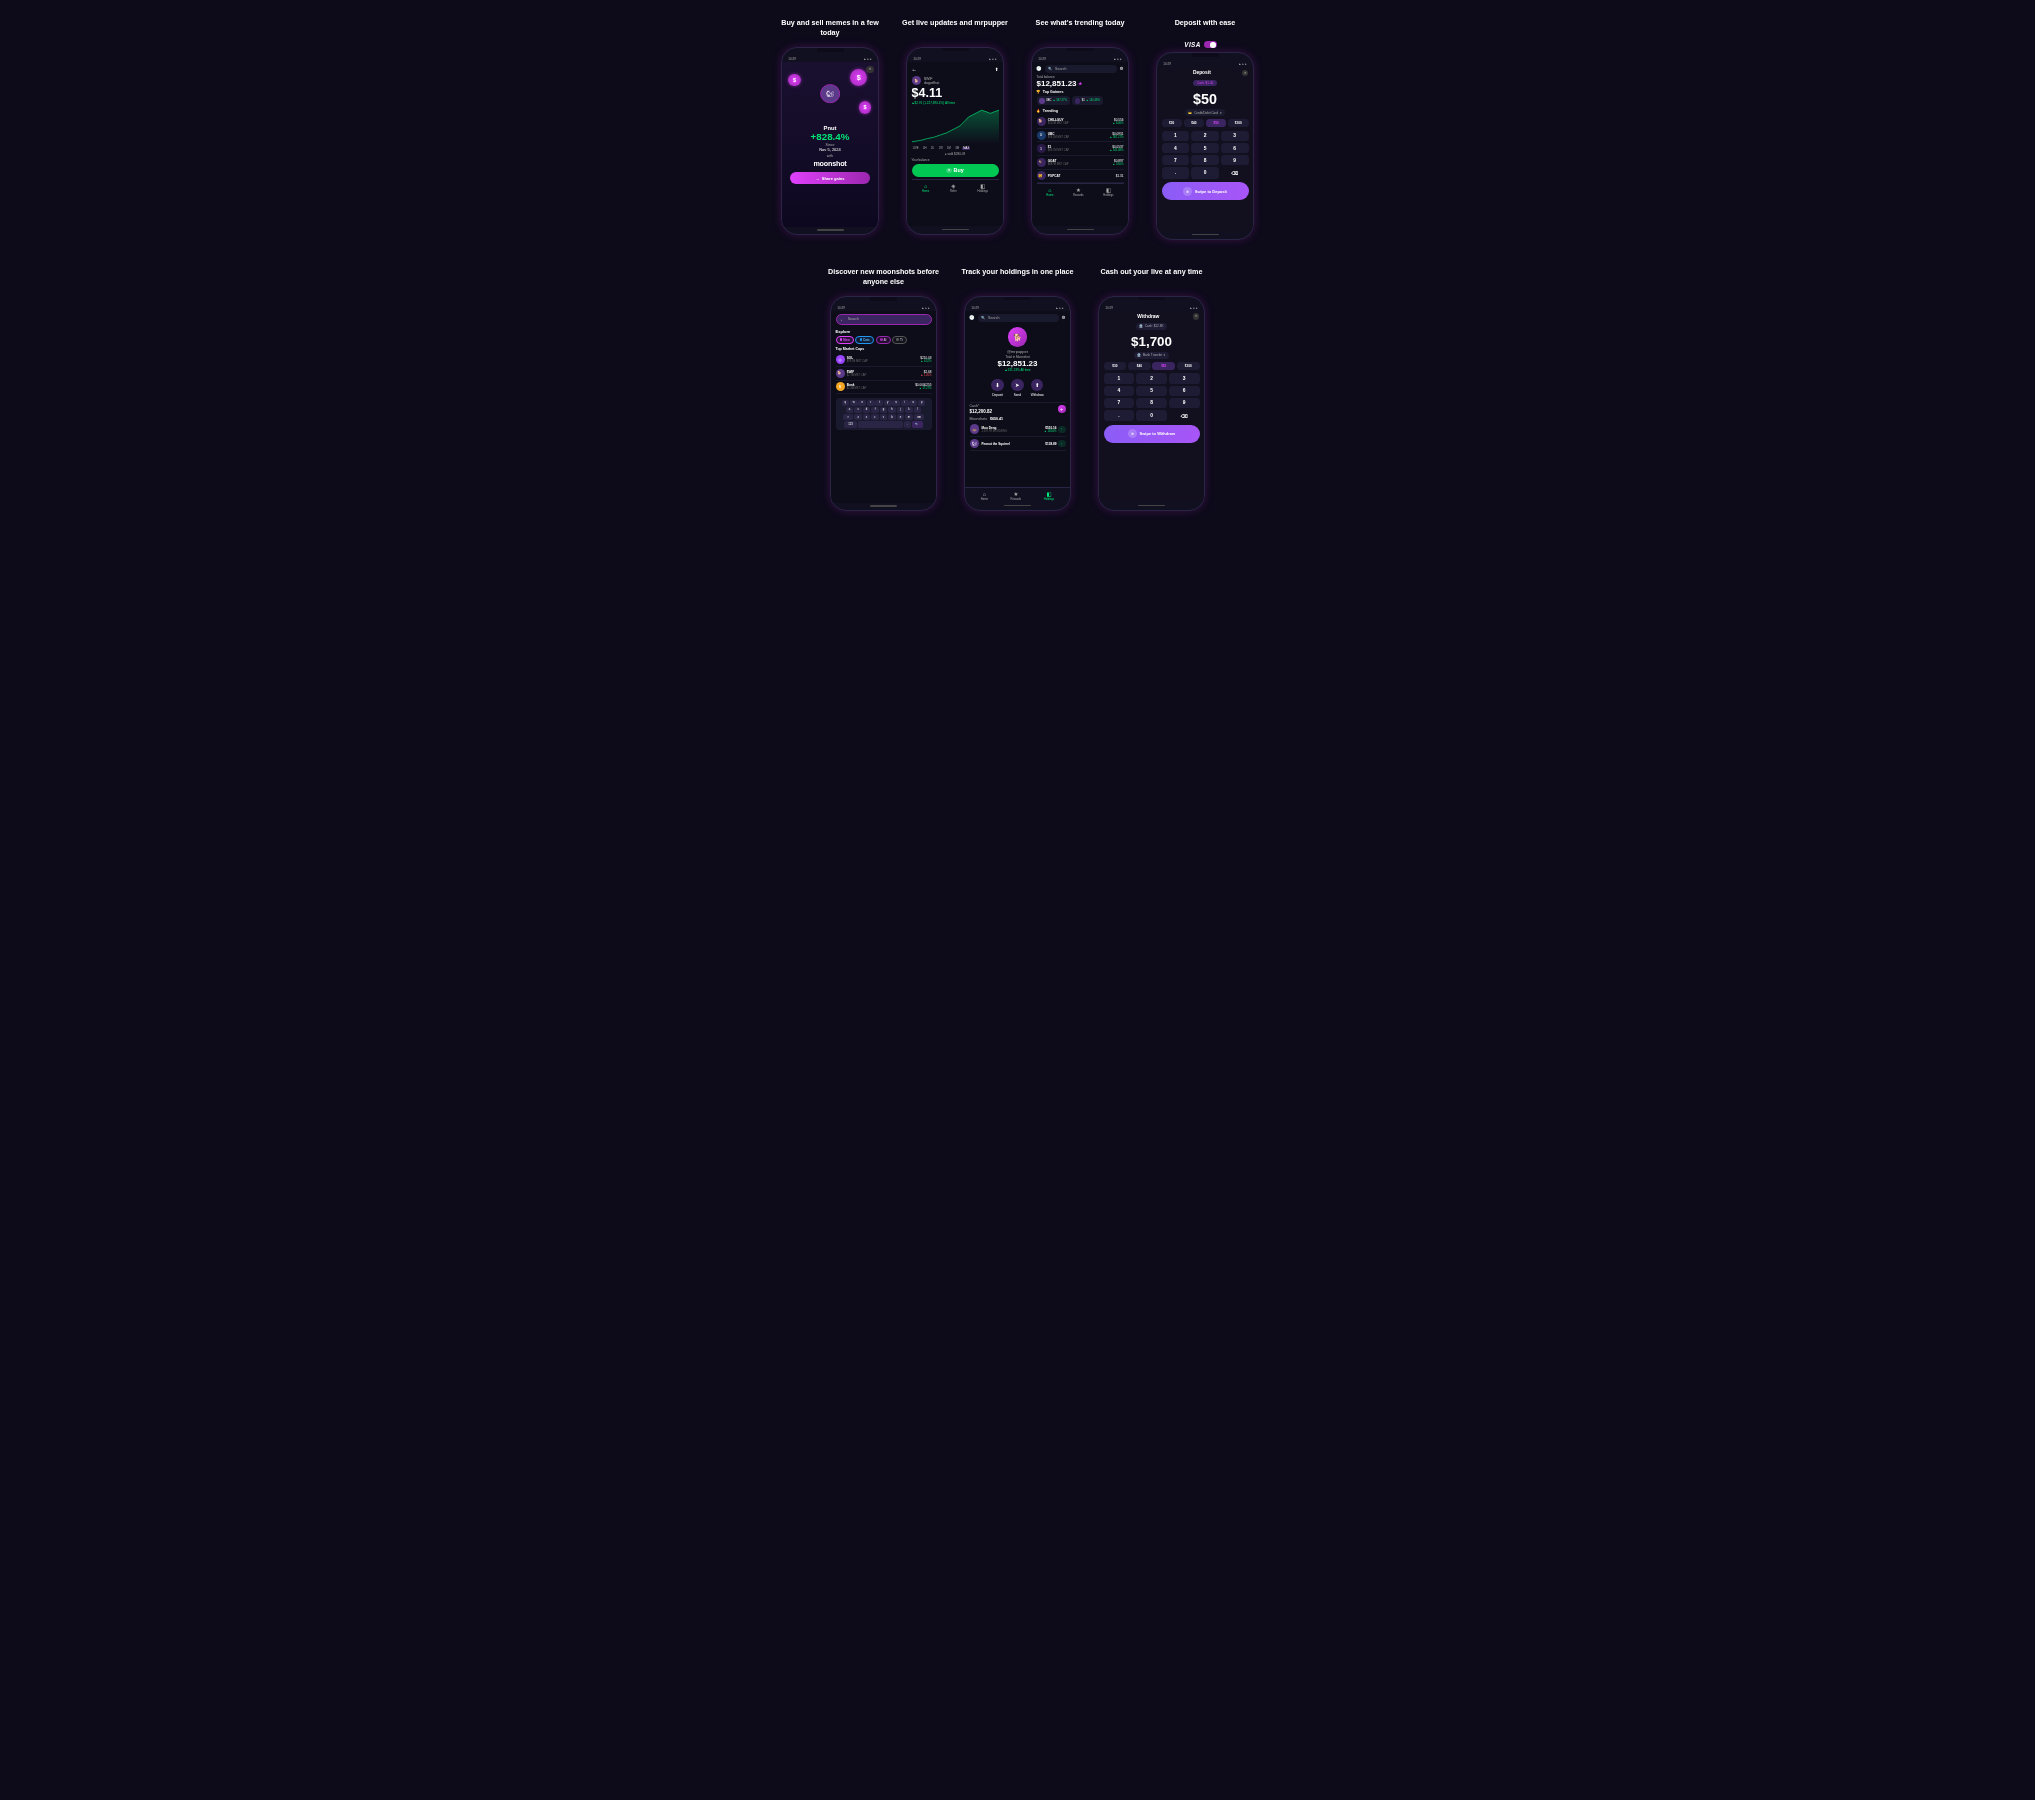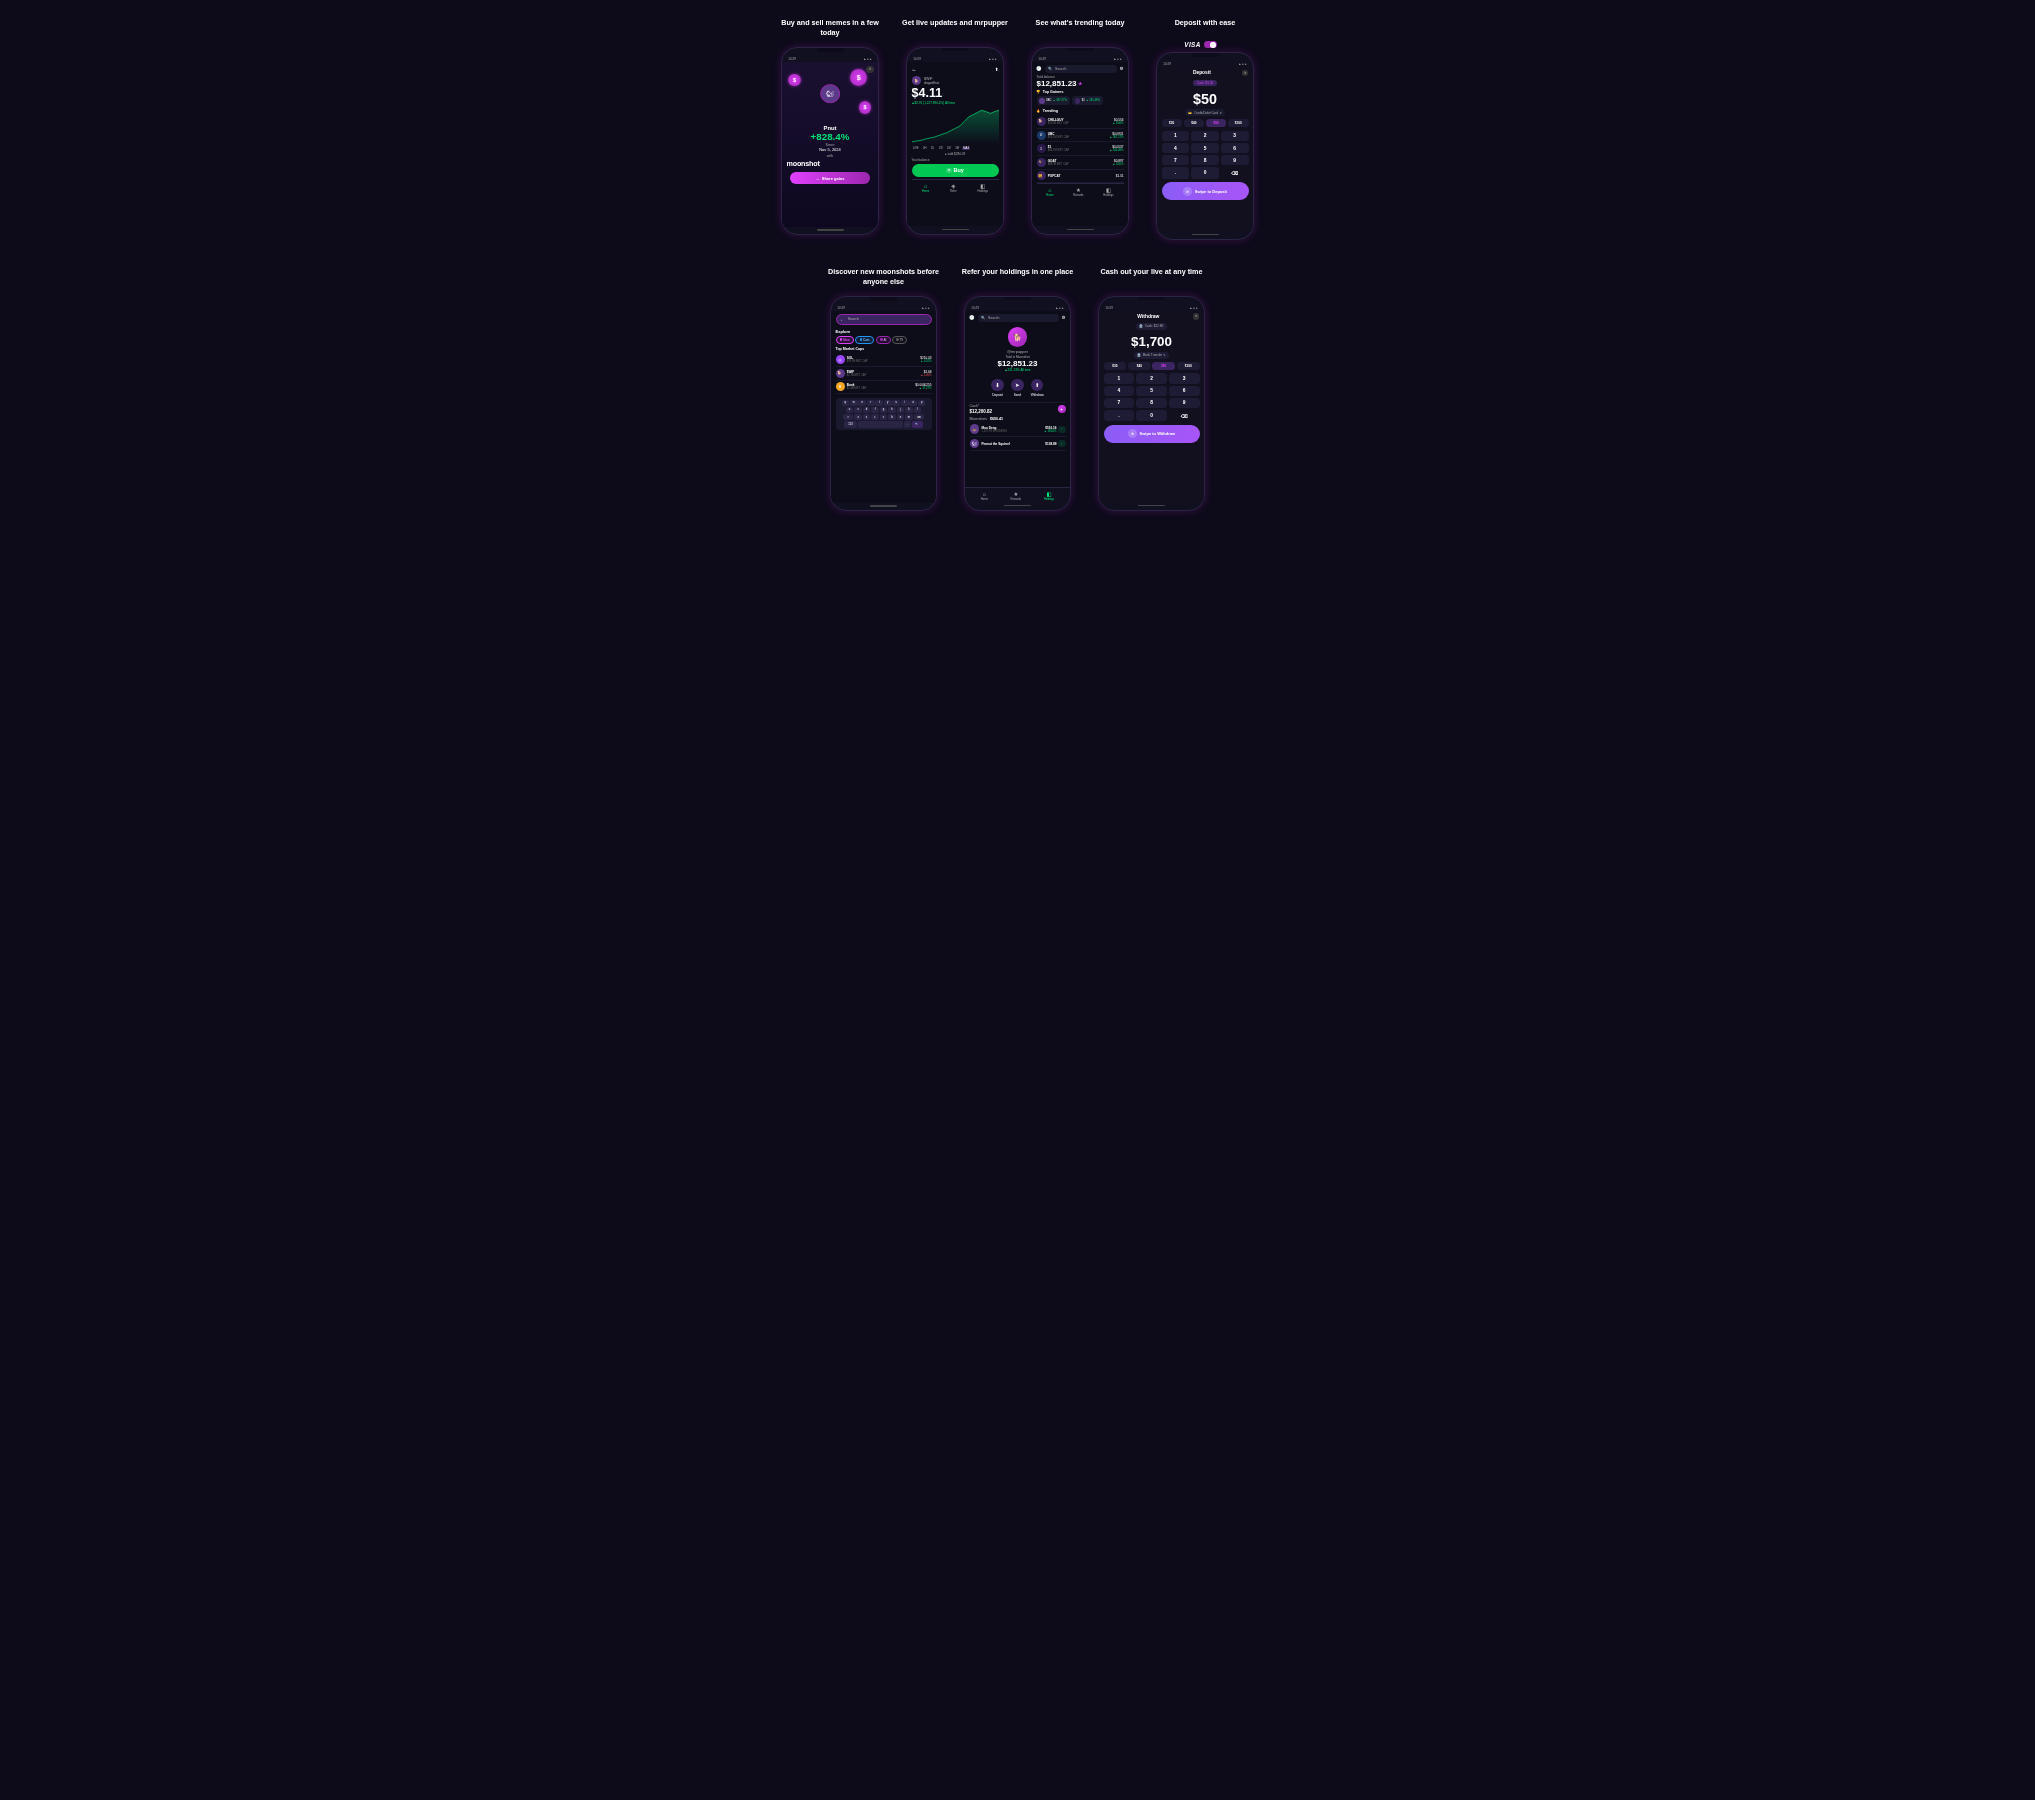--- a/index.html
+++ b/index.html
@@ -177,20 +177,21 @@
     }
 
     .s1-with {
       text-align: center;
       font-size: 3.6px;
       color: #aaa;
       margin-bottom: 0.9px;
     }
 
     .s1-logo {
+      text-align: center;
       font-size: 7.2px;
       font-weight: 900;
       color: #fff;
       letter-spacing: -0.2px;
       margin-bottom: 4.5px;
     }
 
     .s1-share-btn {
       background: linear-gradient(90deg, #e040fb, #9c27b0);
       border-radius: 9px;
@@ -1284,21 +1285,21 @@
               <div class="kbd-key">.</div>
               <div class="kbd-key wide" style="background:#3a2560;">🔍</div>
             </div>
           </div>
         </div>
         <div class="phone-home-bar"></div>
       </div>
     </div>
 
     <div class="feature-cell-wide">
-      <div class="feature-title">Refer your holdings
+      <div class="feature-title">Track your holdings
 in one place</div>
       <div class="phone-frame phone-frame-tall glow-purple" style="width:107px;">
         <div class="phone-notch"></div>
         <div class="phone-status">
           <span>10:29</span>
           <span>▲ ● ●</span>
         </div>
         <div class="phone-content screen6">
           <div style="display:flex;justify-content:space-between;align-items:center;padding:0.9px 0 1.8px;">
             <span style="font-size:4.5px;">🕐</span>

